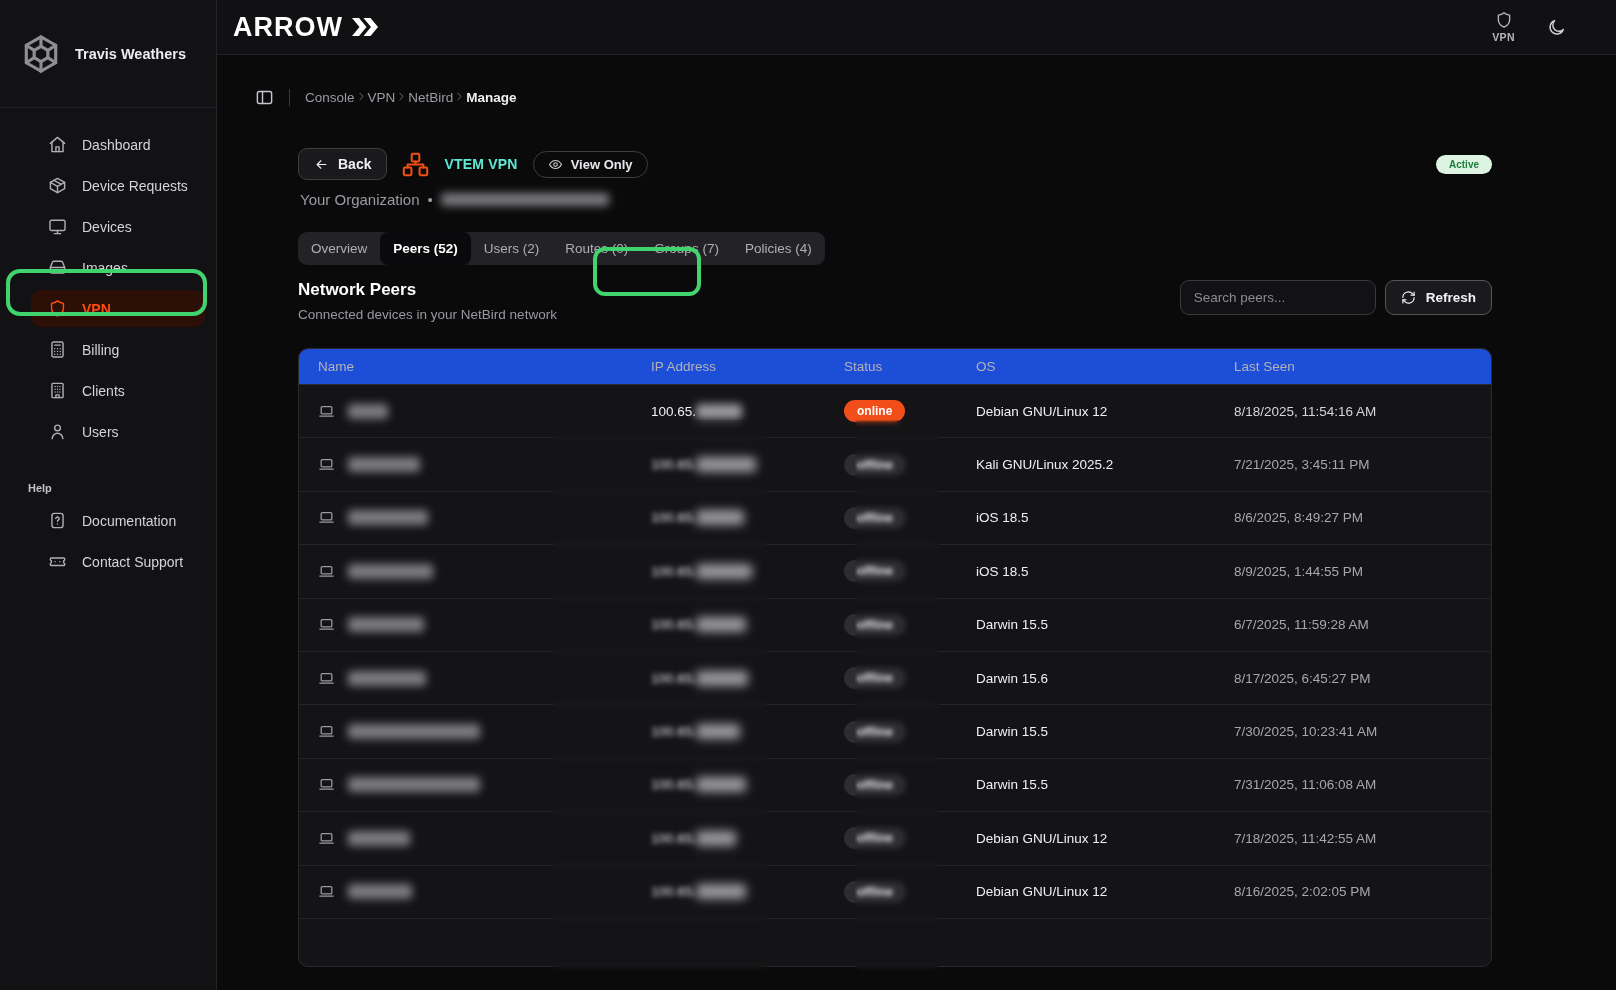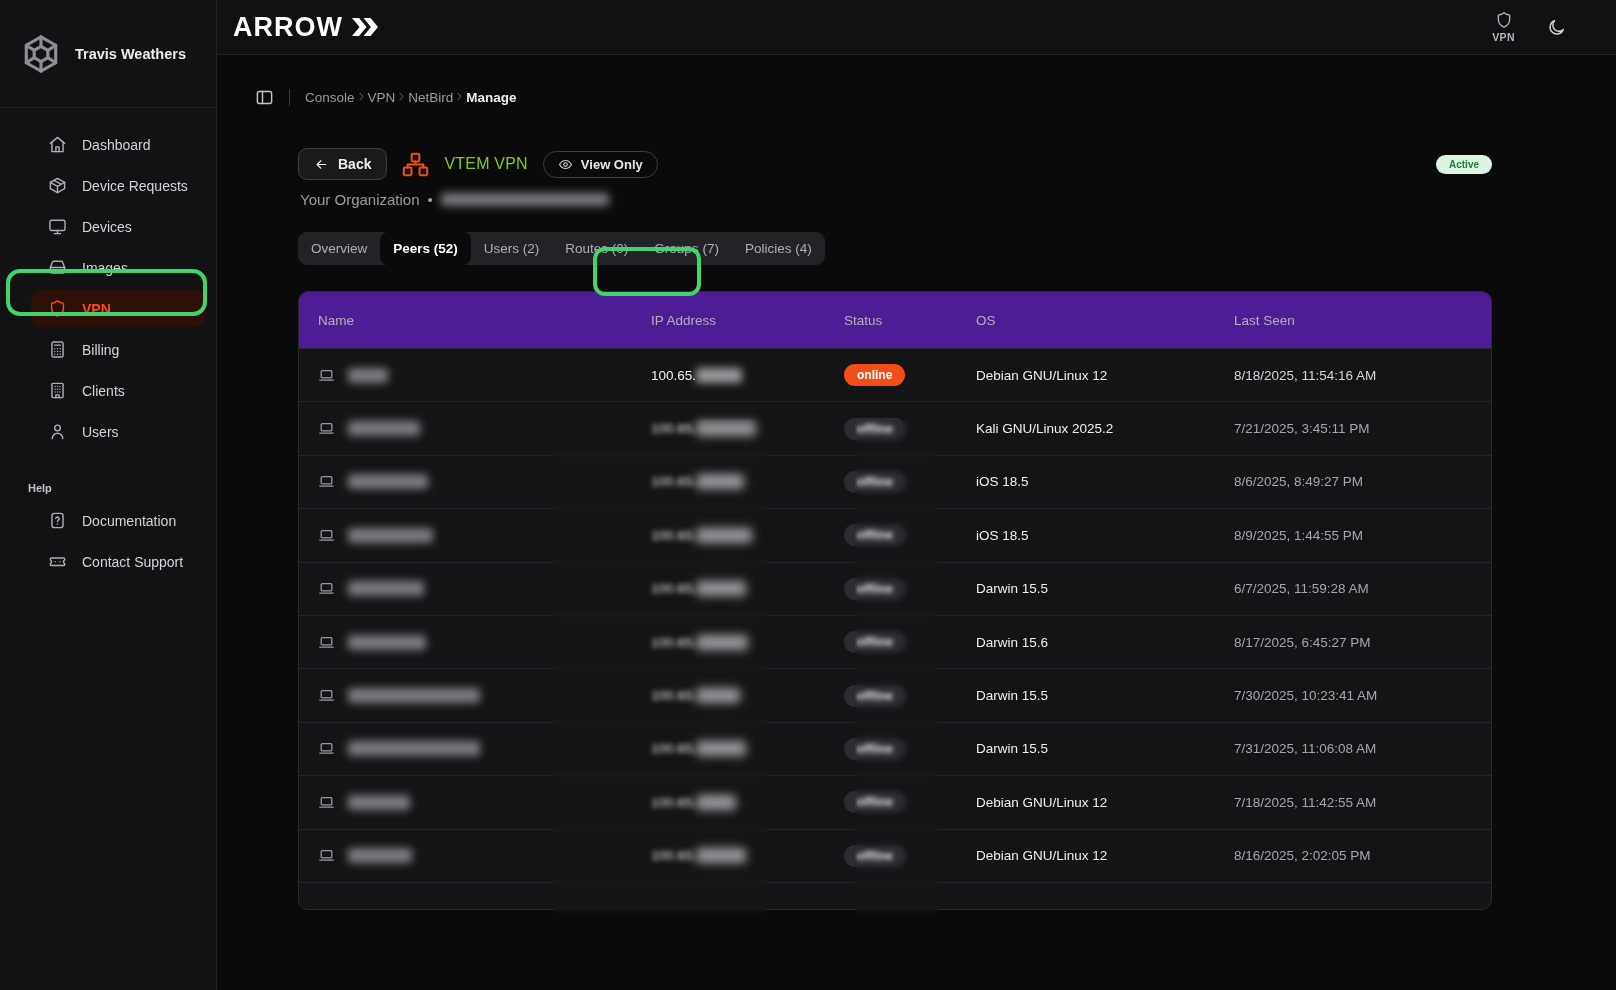--- a/index.html
+++ b/index.html
@@ -65,21 +65,21 @@
   
   .page { width:1194px; margin:41px 0 0 81px; }
   .page-head-row { display:flex; align-items:center; gap:15px; }
   .back-btn {
     display:flex; align-items:center; gap:9px; padding:7px 15px;
     background:#1a1a1d; border:1px solid #3d3d42; border-radius:9px;
     font-size:14px; font-weight:700; color:#f0f0f3; cursor:pointer;
   }
   .back-btn .ico { width:15px; height:15px; }
   .title-ico { width:27px; height:27px; color:#f4500f; }
-  .page-title { font-size:16px; font-weight:400; color:#84cc16; letter-spacing:.2px; }
+  .page-title { font-size:14px; font-weight:700; color:#5eead4; letter-spacing:.2px; }
   .view-only {
     display:flex; align-items:center; gap:8px; padding:5px 14px;
     border:1px solid #3d3d42; border-radius:999px;
     font-size:13px; font-weight:700; color:#e8e8ec;
   }
   .view-only .ico { width:15px; height:15px; color:#cascad; color:#c8c8cd; }
   .spacer { flex:1; }
   .active-badge {
     padding:4px 13px; background:#ddf4e3; color:#1c7c3c;
     font-size:10px; font-weight:700; border-radius:999px;
@@ -117,21 +117,21 @@
     font-size:13.5px; font-weight:700; color:#f2f2f4; cursor:pointer;
   }
   .refresh-btn .ico { width:15px; height:15px; }
 
   
   .peer-table {
     margin-top:26px; height:619px; border:1px solid #2b2b2f; border-radius:10px;
     background:#141416; overflow:hidden;
   }
   .tgrid { display:grid; grid-template-columns:352px 193px 132px 258px 1fr; align-items:center; }
-  .thead { height:57px; background:#4c1d95; border-bottom:1px solid #2b2b2f; }
+  .thead { height:36px; background:#1d4ed8; border-bottom:1px solid #2b2b2f; }
   .th { font-size:13.5px; color:#b2b2b9; }
   .th:first-child { padding-left:19px; }
   .trow { height:53.4px; border-bottom:1px solid #252529; }
   .trow:last-child { border-bottom:none; }
   .c-name { display:flex; align-items:center; gap:13px; padding-left:19px; }
   .c-name .ico { width:17px; height:17px; color:#9a9aa1; }
   .name-blob { height:15px; }
   .c-ip { display:flex; align-items:center; font-size:13.5px; font-weight:500; color:#f0f0f3; }
   .ip-blob { height:15px; background:#b2b2b6; }
   .pill {
@@ -370,20 +370,40 @@
       <div class="tabs" id="tabs">
           <div class="tab">Overview</div>
           <div class="tab active">Peers (52)</div>
           <div class="tab">Users (2)</div>
           <div class="tab">Routes (0)</div>
           <div class="tab">Groups (7)</div>
           <div class="tab">Policies (4)</div>
         </div>
     </div>
 
+    <div class="section-row">
+      <div>
+        <div class="sec-title">Network Peers</div>
+        <div class="sec-sub">Connected devices in your NetBird network</div>
+      </div>
+      <div class="sec-actions">
+        <input class="search-input" placeholder="Search peers..." style="">
+        <button class="refresh-btn">
+          <span class="ico">
+              <svg viewBox="0 0 24 24" width="100%" height="100%" fill="none" stroke="currentColor" stroke-width="1.8" stroke-linecap="round" stroke-linejoin="round">
+                <path d="M3 12a9 9 0 0 1 15.5-6.2L21 8.2"></path>
+                <path d="M21 3.2v5h-5"></path>
+                <path d="M21 12a9 9 0 0 1-15.5 6.2L3 15.8"></path>
+                <path d="M3 20.8v-5h5"></path>
+              </svg>
+            </span>
+          <span>Refresh</span>
+        </button>
+      </div>
+    </div>
 
     <div class="peer-table">
       <div class="tgrid thead" id="thead">
           <div class="th">Name</div>
           <div class="th">IP Address</div>
           <div class="th">Status</div>
           <div class="th">OS</div>
           <div class="th">Last Seen</div>
         </div>
       <div id="tbody">

